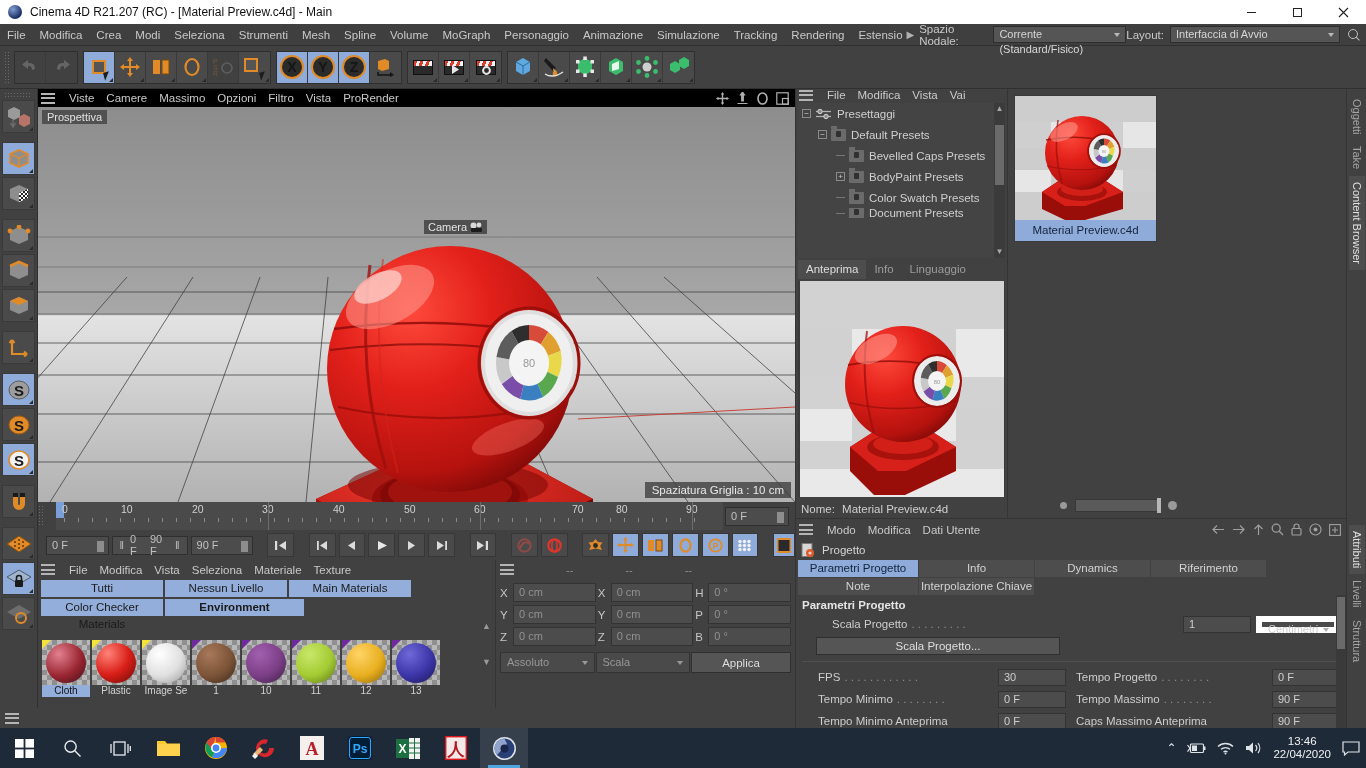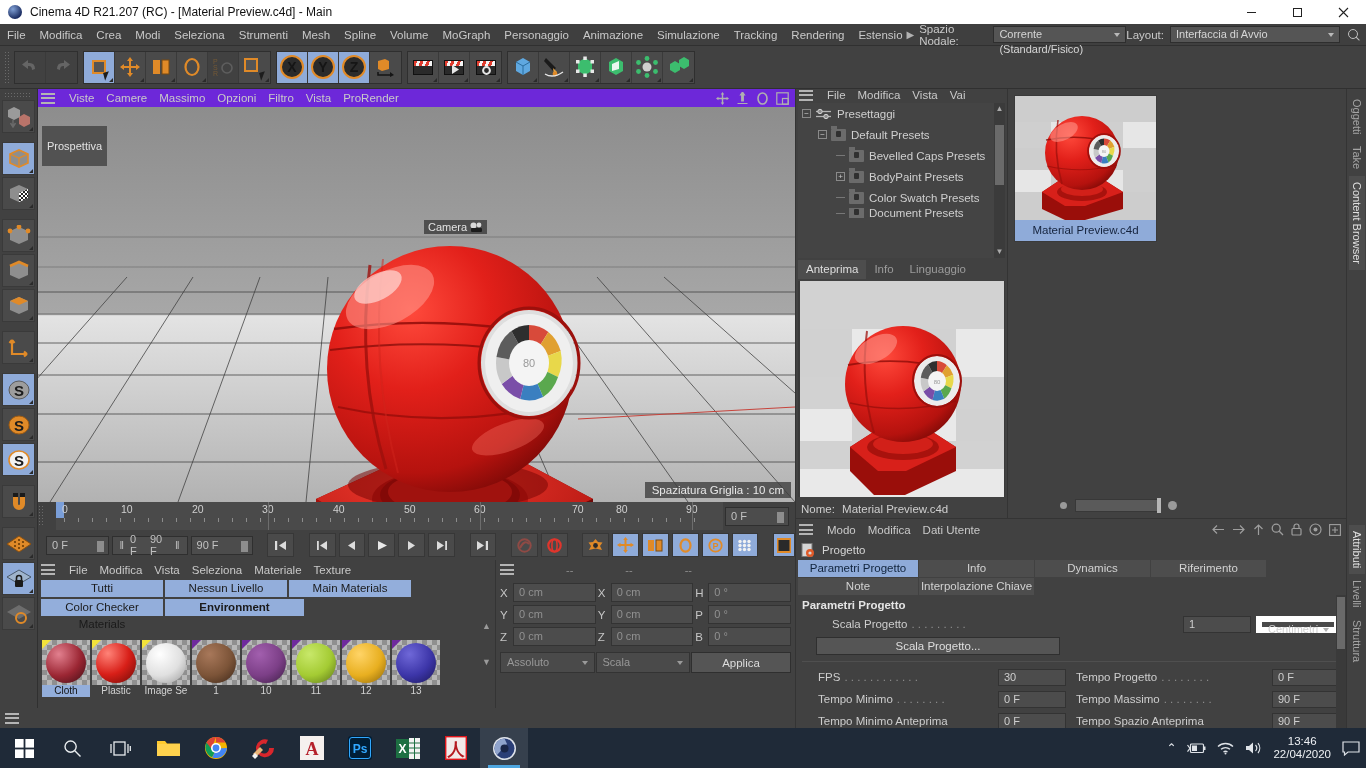--- a/index.html
+++ b/index.html
@@ -75,30 +75,30 @@
   .lbtn { width:33px;height:33px;margin-bottom:2px; background:#4a4a4a; position:relative;
     display:flex;align-items:center;justify-content:center;border:1px solid #3a3a3a;}
   .lbtn.on{background:#8fabd9;}
   .lbtn .corner{position:absolute;right:1px;bottom:1px;width:0;height:0;
      border-left:4px solid transparent;border-bottom:4px solid #2a2a2a;}
   .lsep{height:7px;}
 
   
   .center { width:757px; display:flex; flex-direction:column; background:#414141;}
 
-  .vp-menubar { height:18px; background:#6d28d9; display:flex; align-items:center; padding-left:3px;}
+  .vp-menubar { height:18px; background:#000000; display:flex; align-items:center; padding-left:3px;}
   .hamb { width:14px;height:11px;margin-right:8px; display:flex;flex-direction:column;justify-content:space-between;}
   .hamb i{display:block;height:2px;background:#b4b4b4;}
   .vp-menu-item{ padding:0 6px; font-size:11.5px; color:#c9c9c9;}
   .vp-icons{margin-left:auto;display:flex;gap:7px;padding-right:6px;align-items:center;}
 
   .viewport { position:relative; width:757px; height:395px; overflow:hidden;
      background:linear-gradient(#9a9a9a,#d8d8d8 45%,#cfcfcf 46%, #b9b9b9); }
   .vp-label{ position:absolute;left:4px;top:3px; background:rgba(60,60,60,.75); color:#e2e2e2;
-     font-size:11px; padding:14px 5px;margin-top:16px; }
+     font-size:11px; padding:1px 5px; }
   .vp-cam{ position:absolute;left:386px;top:113px; background:rgba(60,60,60,.8); color:#e2e2e2;
      font-size:11px; padding:1px 4px; display:flex;align-items:center;gap:3px;}
   .vp-grid{ position:absolute;right:4px;bottom:4px; background:rgba(60,60,60,.78); color:#e8e8e8;
      font-size:11.5px; padding:2px 7px;}
 
   
   .timeline { height:28px; background:#414141; position:relative; display:flex; align-items:center;}
   .tl-track{position:relative;flex:1;height:28px;margin-left:8px;margin-right:2px;background:#4a4a4a;}
   .tl-num{position:absolute;top:1px;font-size:10.5px;color:#d0d0d0;}
   .tl-tick{position:absolute;top:16px;width:1px;height:4px;background:#8c8c8c;}
@@ -1343,21 +1343,21 @@
                 <div class="plabel">Tempo Progetto</div>
                 <div class="plabel" style="flex:1;overflow:hidden;padding:0 4px;color:#8e8e8e;">. . . . . . . .</div>
                 <div class="pfield" style="width:68px;">0 F</div>
               </div>
               <div class="prow">
                 <div class="plabel">Tempo Massimo</div>
                 <div class="plabel" style="flex:1;overflow:hidden;padding:0 4px;color:#8e8e8e;">. . . . . . . .</div>
                 <div class="pfield" style="width:68px;">90 F</div>
               </div>
               <div class="prow">
-                <div class="plabel">Tempo Spazio Anteprima</div>
+                <div class="plabel">Caps Massimo Anteprima</div>
                 <div style="flex:1;"></div>
                 <div class="pfield" style="width:68px;">90 F</div>
               </div>
             </div>
           </div>
 
           <div class="hr"></div>
 
           <div style="display:flex;gap:10px;overflow:hidden;height:8px;">
             <div style="flex:1;display:flex;align-items:center;">

